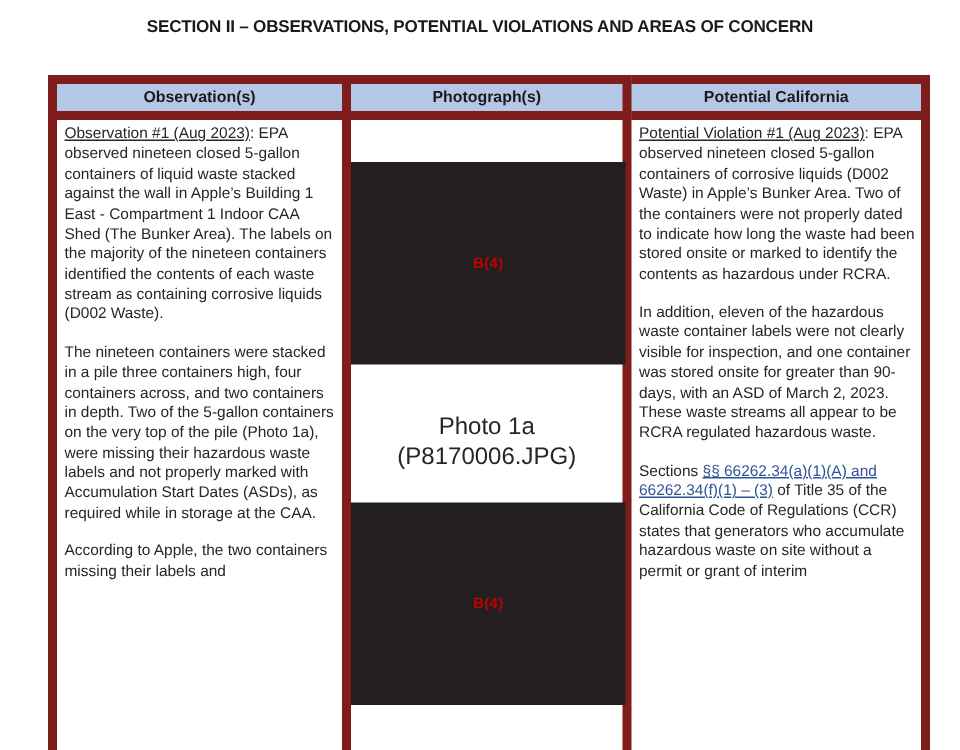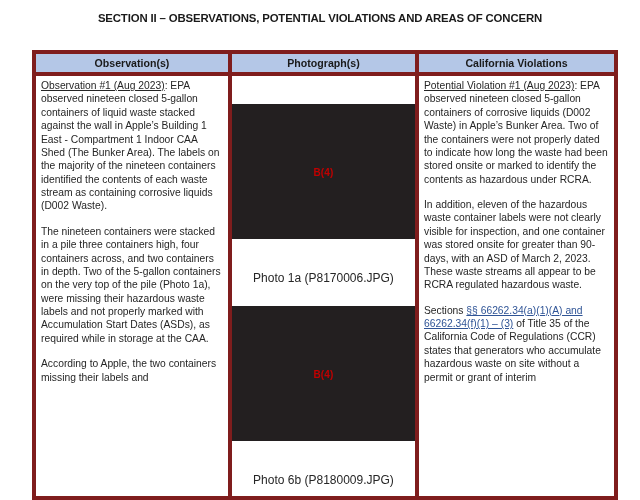--- a/index.html
+++ b/index.html
@@ -35,21 +35,21 @@
   }
   .obs-table {
     position: absolute;
     left: 32px;
     top: 50px;
     width: 582px;
     border-collapse: collapse;
     table-layout: fixed;
   }
   .obs-table td, .obs-table th {
-    border: 4px solid #7f1d1d;
+    border: 6px solid #7f1d1d;
     vertical-align: top;
     padding: 0;
   }
   .obs-table thead th {
     background: #b4c7e7;
     height: 15px;
     text-align: center;
     vertical-align: middle;
     font-size: 10.6px;
     font-weight: bold;
@@ -102,21 +102,21 @@
     right: 0;
     top: 50%;
     transform: translateY(-50%);
     color: #c00000;
     font-size: 10px;
     font-weight: bold;
     text-align: center;
     letter-spacing: 0.2px;
   }
   .photo-caption {
-    font-size: 12px;
+    font-size: 16px;
     color: #262626;
     padding: 20px 0 8px 0;
     line-height: 1.25;
   }
   .photo-spacer { height: 16px; }
 </style>
 </head>
 <body>
 
 <div class="page">
@@ -126,21 +126,21 @@
   <table class="obs-table">
     <colgroup>
       <col class="col-obs">
       <col class="col-pho">
       <col class="col-pot">
     </colgroup>
     <thead>
       <tr>
         <th class="col-obs">Observation(s)</th>
         <th class="col-pho">Photograph(s)</th>
-        <th class="col-pot">California Violations</th>
+        <th class="col-pot">Potential California</th>
       </tr>
     </thead>
     <tbody>
       <tr>
 
         <td>
           <div class="cell-body">
             <p><span class="u">Observation #1 (Aug 2023)</span><span>: EPA observed nineteen closed 5-gallon containers of liquid waste stacked against the wall in Apple’s Building 1 East - Compartment 1 Indoor CAA Shed (The Bunker Area). The labels on the majority of the nineteen containers identified the contents of each waste stream as containing corrosive liquids (D002 Waste).</span></p>
             <p class="gap">The nineteen containers were stacked in a pile three containers high, four containers across, and two containers in depth. Two of the 5-gallon containers on the very top of the pile (Photo 1a), were missing their hazardous waste labels and not properly marked with Accumulation Start Dates (ASDs), as required while in storage at the CAA.</p>
             <p class="gap">According to Apple, the two containers missing their labels and</p>

